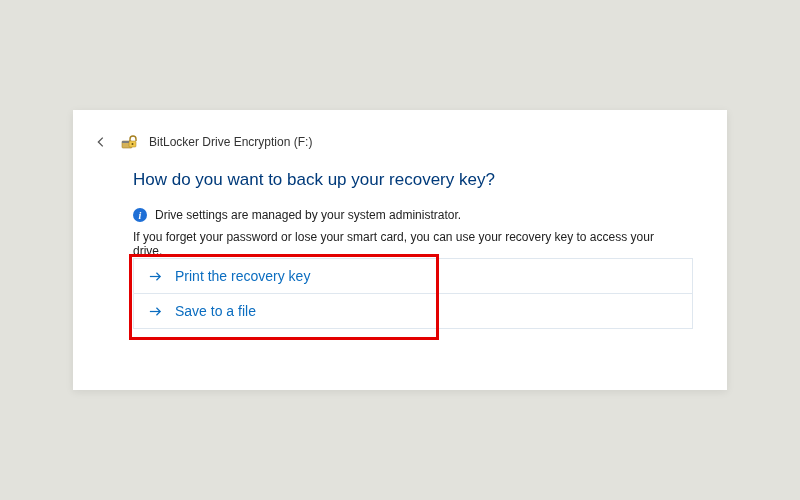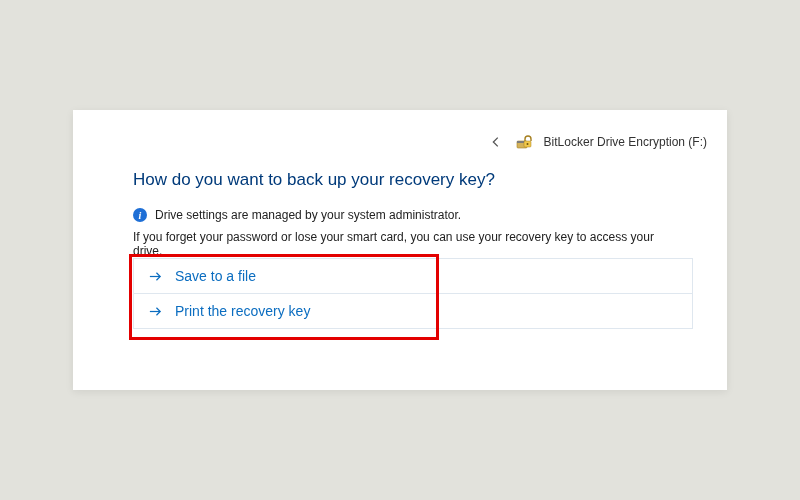--- a/index.html
+++ b/index.html
@@ -20,21 +20,20 @@
       padding: 24px 0 20px 0;
       position: relative;
     }
     .titlebar {
       display: flex;
       align-items: center;
       gap: 12px;
       padding: 0 20px;
       font-size: 12px;
       color: #333;
-      justify-content: flex-end;
     }
     .back-arrow {
       width: 16px;
       height: 16px;
       display: flex;
       align-items: center;
       justify-content: center;
       cursor: pointer;
       color: #555;
     }
@@ -149,28 +148,28 @@
     <div class="options">
       <div class="highlight-box"></div>
 
       <div class="option">
         <span class="arrow-icon">
           <svg viewBox="0 0 16 16" width="15" height="15">
             <line x1="2" y1="8" x2="13" y2="8" stroke="#0b6dc0" stroke-width="1.3"></line>
             <path d="M9 4 L13 8 L9 12" stroke="#0b6dc0" stroke-width="1.3" fill="none"></path>
           </svg>
         </span>
-        <span>Save to a file</span>
+        <span>Print the recovery key</span>
       </div>
 
       <div class="option">
         <span class="arrow-icon">
           <svg viewBox="0 0 16 16" width="15" height="15">
             <line x1="2" y1="8" x2="13" y2="8" stroke="#0b6dc0" stroke-width="1.3"></line>
             <path d="M9 4 L13 8 L9 12" stroke="#0b6dc0" stroke-width="1.3" fill="none"></path>
           </svg>
         </span>
-        <span>Print the recovery key</span>
+        <span>Save to a file</span>
       </div>
     </div>
   </div>
 
 </div>
 
 </body></html>

